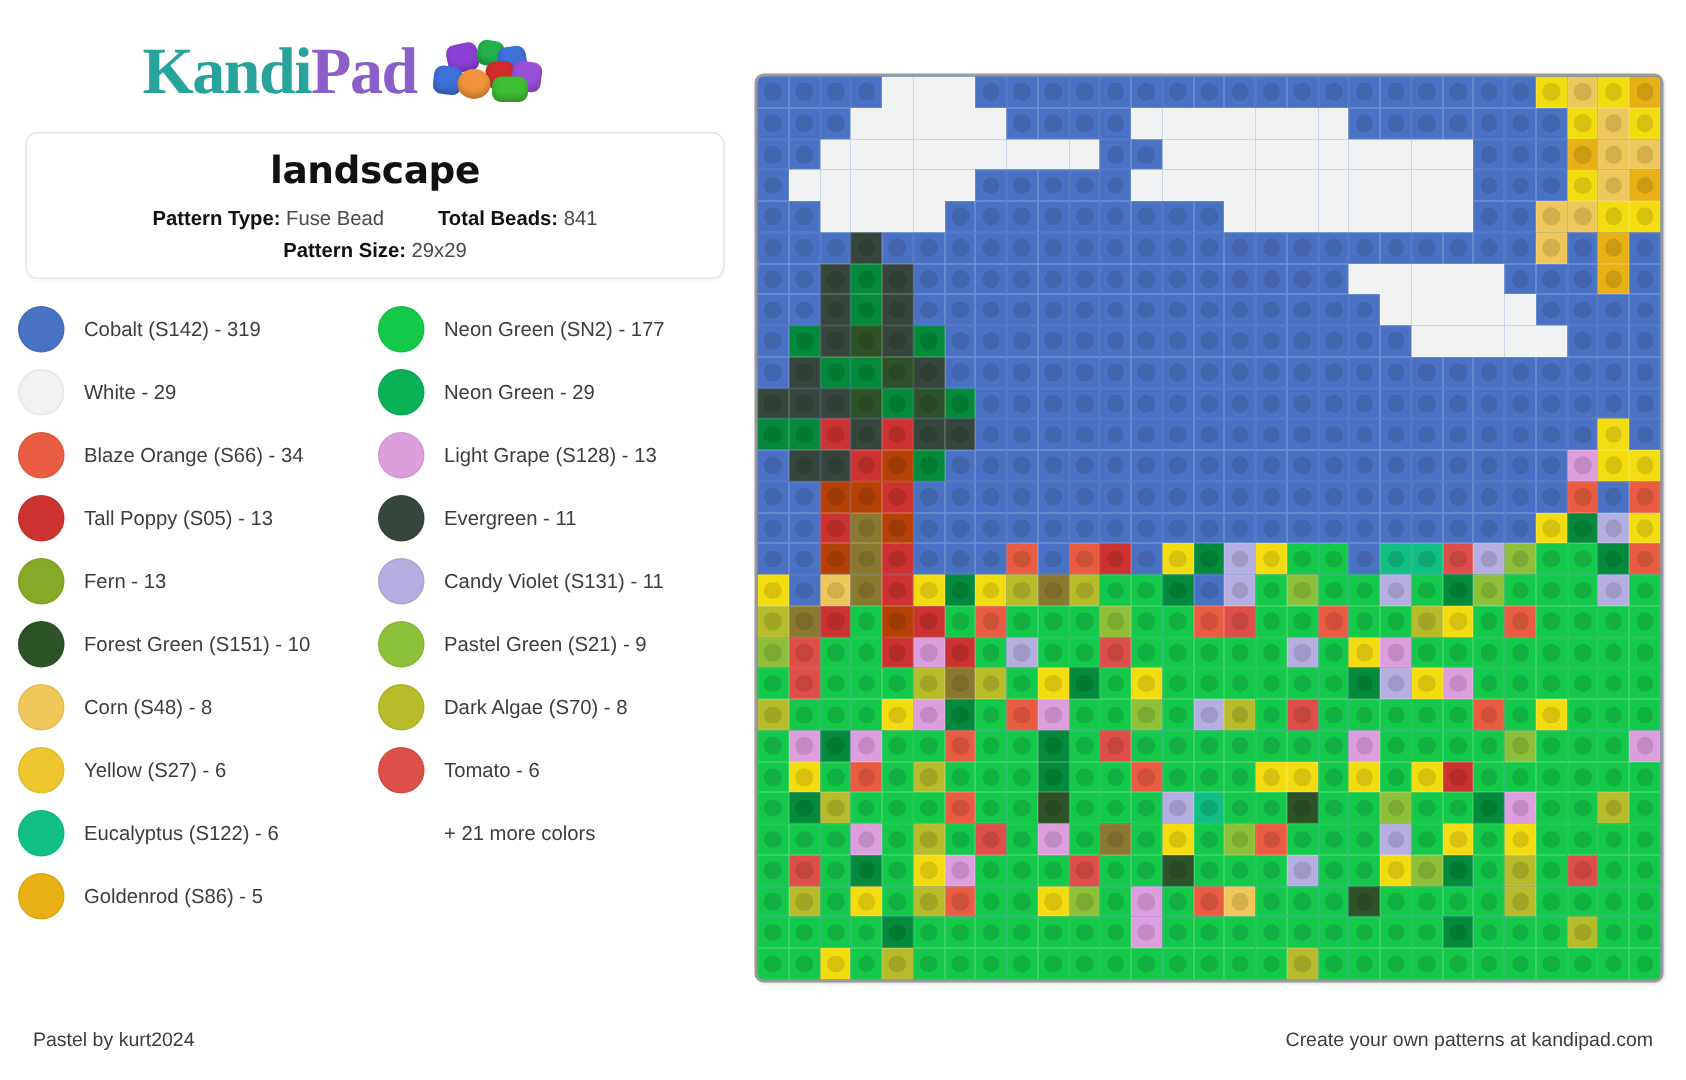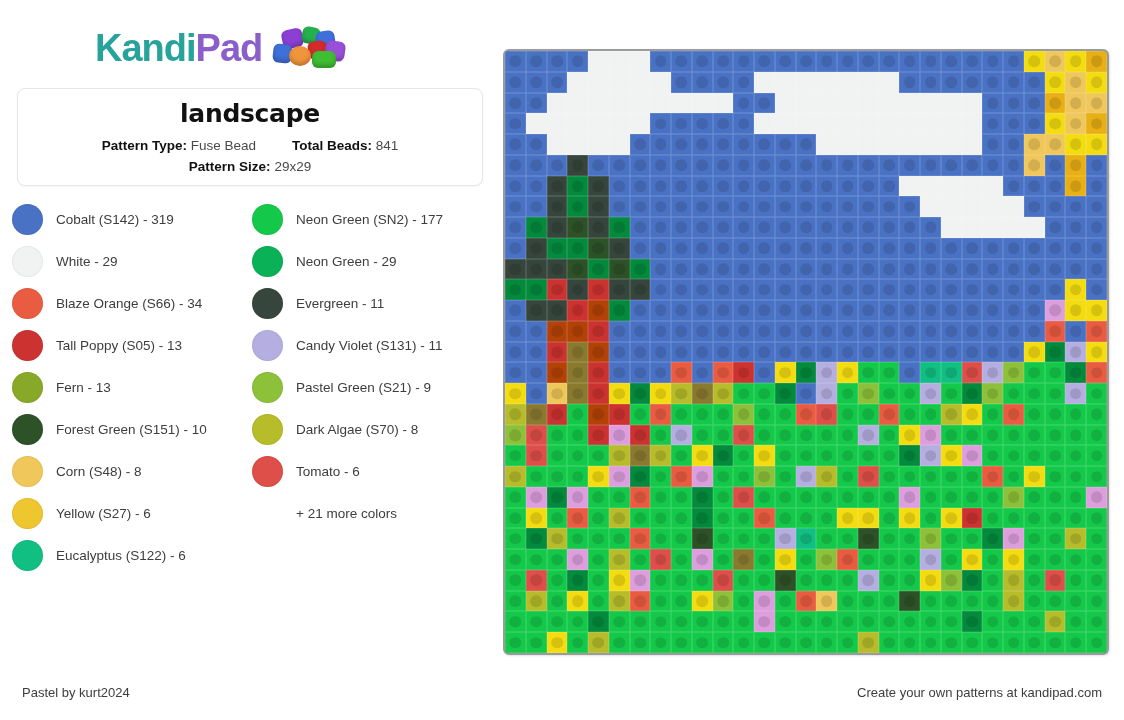--- a/index.html
+++ b/index.html
@@ -6,22 +6,22 @@
   body{
     width:1124px;height:720px;background:#ffffff;
     font-family:"Liberation Sans", sans-serif;
     color:#2b2b2b;overflow:hidden;position:relative;
   }
   
   #left-pane{position:absolute;left:0;top:0;width:500px;height:720px;}
 
   #logo-row{position:absolute;left:95px;top:22px;width:330px;height:52px;
             display:flex;align-items:center;gap:10px;}
-  #logo-text{font-size:38px;font-weight:bold;letter-spacing:-1px;line-height:1;
-             white-space:nowrap;font-family:Liberation Sans, sans-serif;}
+  #logo-text{font-size:44px;font-weight:bold;letter-spacing:-1px;line-height:1;
+             white-space:nowrap;font-family:Liberation Serif, serif;}
   .lg-k{color:#27a39b;}
   .lg-p{color:#8b5fc9;}
   #logo-beads{width:76px;height:42px;position:relative;flex:none;}
   .bead-shape{position:absolute;border-radius:6px;box-shadow:inset 0 -3px 4px rgba(0,0,0,.22);}
 
   
   #info-card{position:absolute;left:17px;top:88px;width:464px;height:96px;
              background:#fff;border:1px solid #e6e6e6;border-radius:8px;
              box-shadow:0 1px 2px rgba(0,0,0,.04);}
   #pattern-title{text-align:center;font-size:25px;font-weight:bold;color:#111;
@@ -129,29 +129,37 @@
           <div class="legend-label">Corn (S48) - 8</div>
         </div>
         <div class="legend-item">
           <div class="swatch" style="background: rgb(238, 198, 47);"></div>
           <div class="legend-label">Yellow (S27) - 6</div>
         </div>
         <div class="legend-item">
           <div class="swatch" style="background: rgb(18, 191, 131);"></div>
           <div class="legend-label">Eucalyptus (S122) - 6</div>
         </div>
+        <div class="legend-item">
+          <div class="swatch" style="background: rgb(232, 176, 21);"></div>
+          <div class="legend-label">Goldenrod (S86) - 5</div>
+        </div>
       </div>
     <div class="legend-col" id="legend-col-right">
         <div class="legend-item">
           <div class="swatch" style="background: rgb(20, 201, 74);"></div>
           <div class="legend-label">Neon Green (SN2) - 177</div>
         </div>
         <div class="legend-item">
           <div class="swatch" style="background: rgb(10, 177, 87);"></div>
           <div class="legend-label">Neon Green - 29</div>
+        </div>
+        <div class="legend-item">
+          <div class="swatch" style="background: rgb(221, 158, 221);"></div>
+          <div class="legend-label">Light Grape (S128) - 13</div>
         </div>
         <div class="legend-item">
           <div class="swatch" style="background: rgb(55, 70, 60);"></div>
           <div class="legend-label">Evergreen - 11</div>
         </div>
         <div class="legend-item">
           <div class="swatch" style="background: rgb(181, 174, 224);"></div>
           <div class="legend-label">Candy Violet (S131) - 11</div>
         </div>
         <div class="legend-item">

